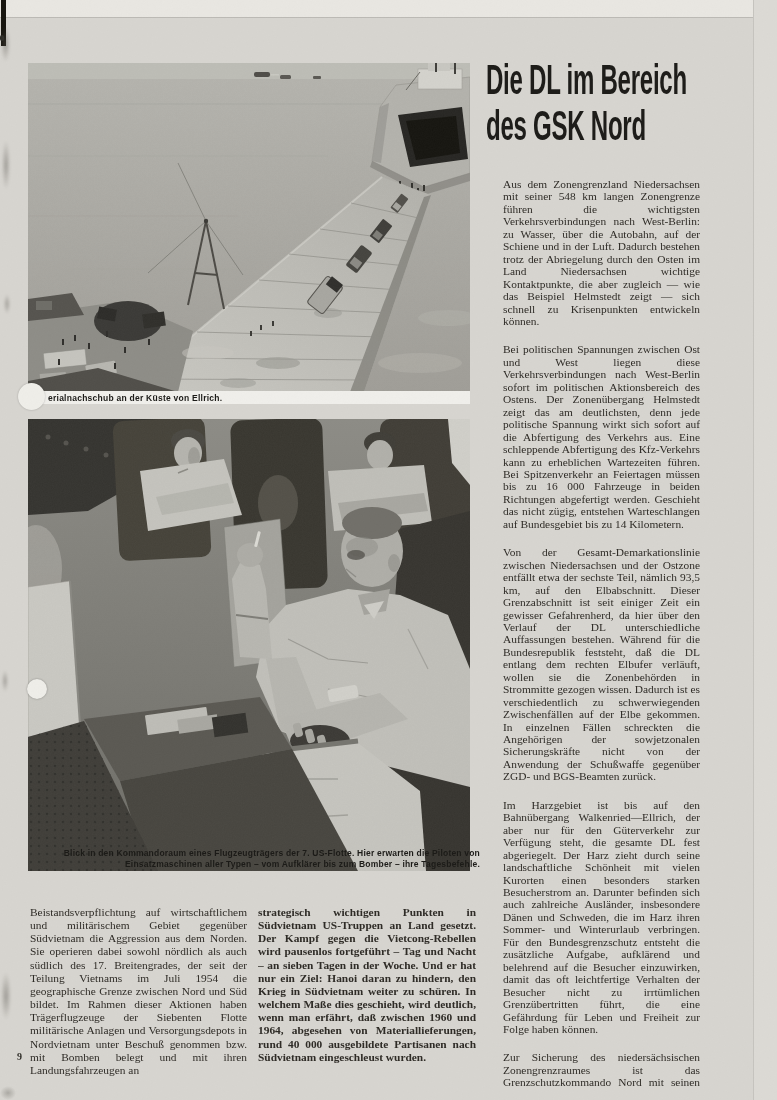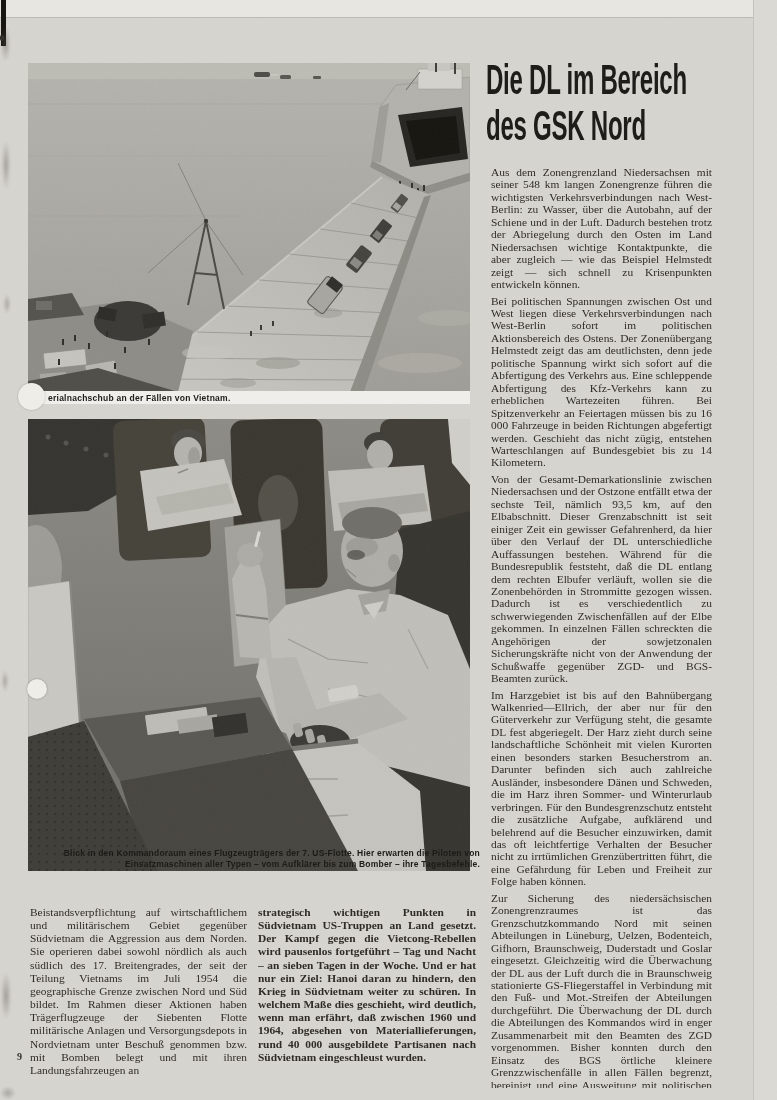--- a/index.html
+++ b/index.html
@@ -43,21 +43,21 @@
     font-family:"Liberation Sans",sans-serif;font-weight:bold;
     font-size:43px;line-height:46px;letter-spacing:-.5px;white-space:nowrap;
     transform:scaleX(.56);transform-origin:left top;
   }
 
   .article-col{
     position:absolute;left:487px;top:162px;width:229px;height:926px;overflow:hidden;
     font-size:11.4px;line-height:12.45px;color:#2e2b26;
     text-align:justify;
   }
-  .article-col p{margin:4px;}
+  .article-col p{margin:16px;}
 
   .bottom-col{
     position:absolute;top:906px;height:178px;overflow:hidden;
     font-size:11.4px;line-height:13.15px;color:#2e2b26;text-align:justify;
   }
   .bottom-col p{margin:0;}
   #bcol1{left:30px;width:217px;}
   #bcol2{left:258px;width:218px;font-weight:bold;}
 
   .page-number{
@@ -209,21 +209,21 @@
           <rect x="120" y="276" width="2" height="6"></rect>
         <rect x="30" y="296" width="2" height="6"></rect>
           <rect x="86" y="300" width="2" height="6"></rect>
       </g>
       <ellipse cx="180" cy="290" rx="26" ry="7" fill="#c9c8c2" opacity=".5"></ellipse>
       <rect width="442" height="329" filter="url(#g1)" opacity=".10"></rect>
     </svg>
   </figure>
 
   <div class="caption-strip">
-    <span class="caption-text">erialnachschub an der Fällen von Vietnam.</span>
+    <span class="caption-text">erialnachschub an der Küste von Ellrich.</span>
   </div>
 
   <figure class="photo" style="left:28px;top:419px;width:442px;height:452px;margin:0;">
     <svg width="442" height="452" viewBox="0 0 442 452">
       <defs>
         <linearGradient id="bg2" x1="0" y1="0" x2="0" y2="1">
           <stop offset="0" stop-color="#8d8c86"></stop>
             <stop offset="1" stop-color="#6e6d67"></stop>
         </linearGradient>
         <pattern id="perf" width="8" height="8" patternUnits="userSpaceOnUse">

